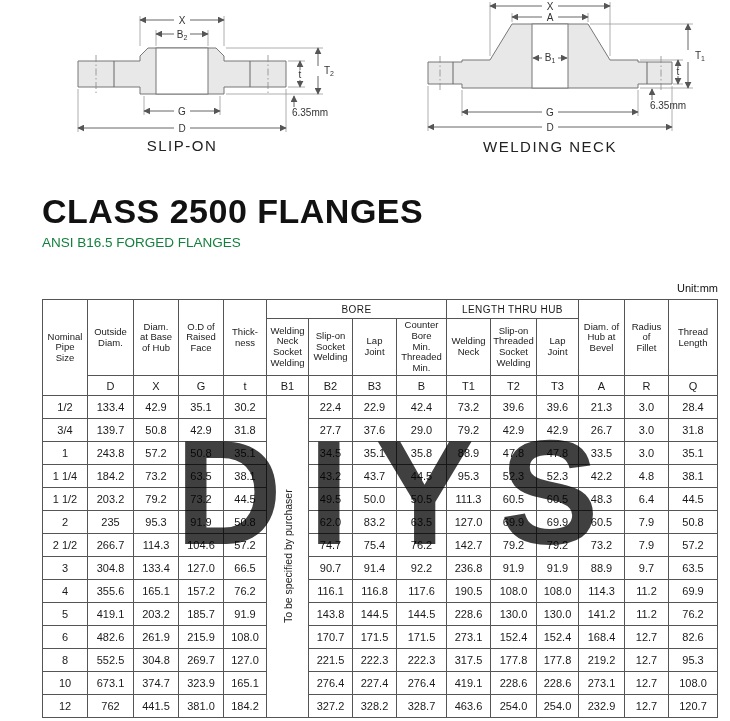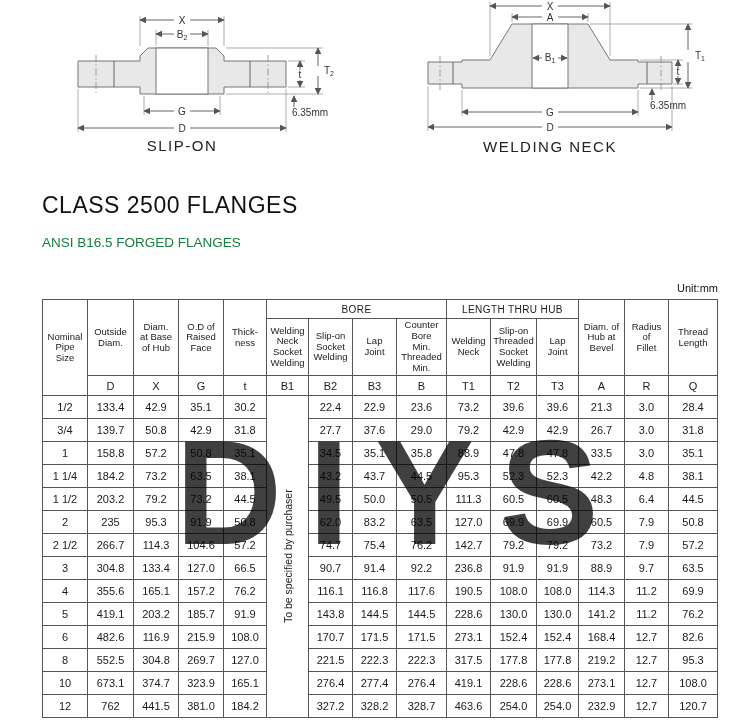--- a/index.html
+++ b/index.html
@@ -1,20 +1,20 @@
 <!DOCTYPE html>
 <html><head>
 <meta charset="utf-8">
 <style>
   html,body{margin:0;padding:0;background:#fff;}
   body{width:730px;height:721px;font-family:"Liberation Sans",sans-serif;color:#1a1a1a;}
   .page{position:relative;width:730px;height:721px;overflow:hidden;background:#fff;}
   .fig{position:absolute;}
   svg text{font-family:"Liberation Sans",sans-serif;fill:#333;font-size:10px;}
-  .title{position:absolute;left:42px;top:192px;font-size:23px;letter-spacing:0.5px;color:#111;}
+  .title{position:absolute;left:42px;top:192px;font-size:34px;letter-spacing:0.5px;color:#111;font-weight:bold;}
   .subtitle{position:absolute;left:42px;top:235px;font-size:13.5px;color:#15803d;}
   .unit{position:absolute;left:42px;top:282px;width:676px;text-align:right;font-size:11px;color:#111;}
   .grid{position:absolute;left:42px;top:299px;display:grid;
         grid-template-columns:44px 45px 44px 44px 42px 41px 43px 43px 49px 43px 45px 41px 45px 43px 48px;
         grid-template-rows:18px 56px 19px repeat(14,22px);
         gap:1px;background:#555;border:1px solid #555;}
   .grid > div{background:#fff;display:flex;align-items:center;justify-content:center;text-align:center;}
   .hdr{font-size:9.5px;line-height:1.12;white-space:pre-line;}
   .grp{font-size:10px;letter-spacing:0.4px;}
   .sym{font-size:11px;}
@@ -221,21 +221,21 @@
 
     <div class="b1note" style="grid-column:6;grid-row:4/span 14">To be specified by purchaser</div>
 
       <div class="cell">1/2</div>
       <div class="cell">133.4</div>
       <div class="cell">42.9</div>
       <div class="cell">35.1</div>
       <div class="cell">30.2</div>
       <div class="cell">22.4</div>
       <div class="cell">22.9</div>
-      <div class="cell">23.6</div>
+      <div class="cell">42.4</div>
       <div class="cell">73.2</div>
       <div class="cell">39.6</div>
       <div class="cell">39.6</div>
       <div class="cell">21.3</div>
       <div class="cell">3.0</div>
       <div class="cell">28.4</div>
 
       <div class="cell">3/4</div>
       <div class="cell">139.7</div>
       <div class="cell">50.8</div>
@@ -245,21 +245,21 @@
       <div class="cell">37.6</div>
       <div class="cell">29.0</div>
       <div class="cell">79.2</div>
       <div class="cell">42.9</div>
       <div class="cell">42.9</div>
       <div class="cell">26.7</div>
       <div class="cell">3.0</div>
       <div class="cell">31.8</div>
 
       <div class="cell">1</div>
-      <div class="cell">158.8</div>
+      <div class="cell">243.8</div>
       <div class="cell">57.2</div>
       <div class="cell">50.8</div>
       <div class="cell">35.1</div>
       <div class="cell">34.5</div>
       <div class="cell">35.1</div>
       <div class="cell">35.8</div>
       <div class="cell">88.9</div>
       <div class="cell">47.8</div>
       <div class="cell">47.8</div>
       <div class="cell">33.5</div>
@@ -366,21 +366,21 @@
       <div class="cell">144.5</div>
       <div class="cell">228.6</div>
       <div class="cell">130.0</div>
       <div class="cell">130.0</div>
       <div class="cell">141.2</div>
       <div class="cell">11.2</div>
       <div class="cell">76.2</div>
 
       <div class="cell">6</div>
       <div class="cell">482.6</div>
-      <div class="cell">116.9</div>
+      <div class="cell">261.9</div>
       <div class="cell">215.9</div>
       <div class="cell">108.0</div>
       <div class="cell">170.7</div>
       <div class="cell">171.5</div>
       <div class="cell">171.5</div>
       <div class="cell">273.1</div>
       <div class="cell">152.4</div>
       <div class="cell">152.4</div>
       <div class="cell">168.4</div>
       <div class="cell">12.7</div>
@@ -400,21 +400,21 @@
       <div class="cell">219.2</div>
       <div class="cell">12.7</div>
       <div class="cell">95.3</div>
 
       <div class="cell">10</div>
       <div class="cell">673.1</div>
       <div class="cell">374.7</div>
       <div class="cell">323.9</div>
       <div class="cell">165.1</div>
       <div class="cell">276.4</div>
-      <div class="cell">277.4</div>
+      <div class="cell">227.4</div>
       <div class="cell">276.4</div>
       <div class="cell">419.1</div>
       <div class="cell">228.6</div>
       <div class="cell">228.6</div>
       <div class="cell">273.1</div>
       <div class="cell">12.7</div>
       <div class="cell">108.0</div>
 
       <div class="cell">12</div>
       <div class="cell">762</div>

